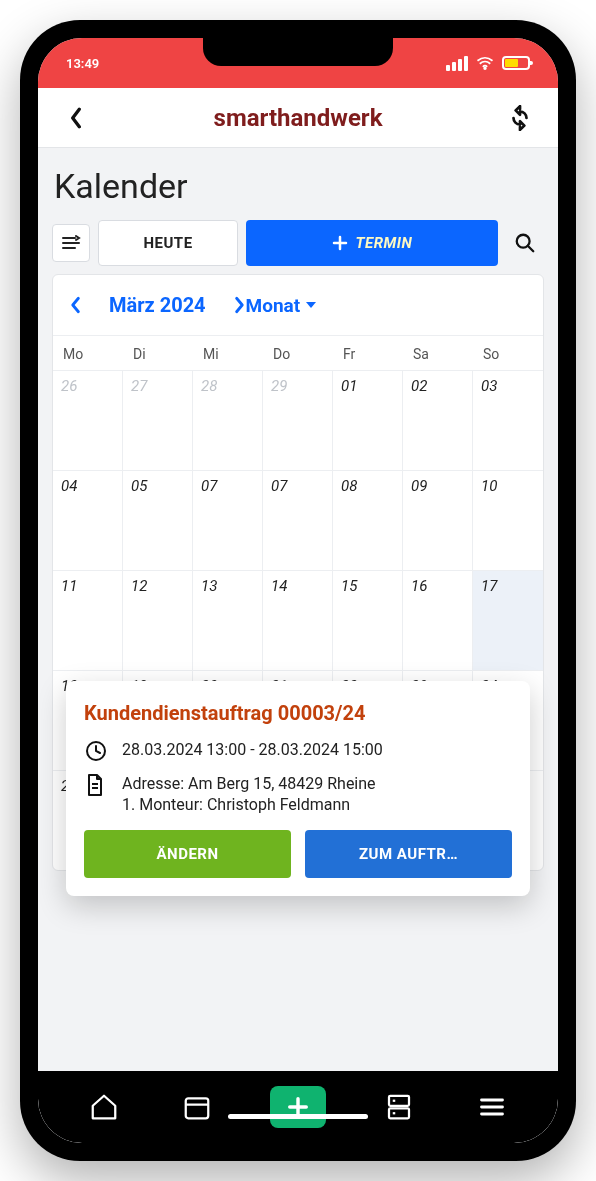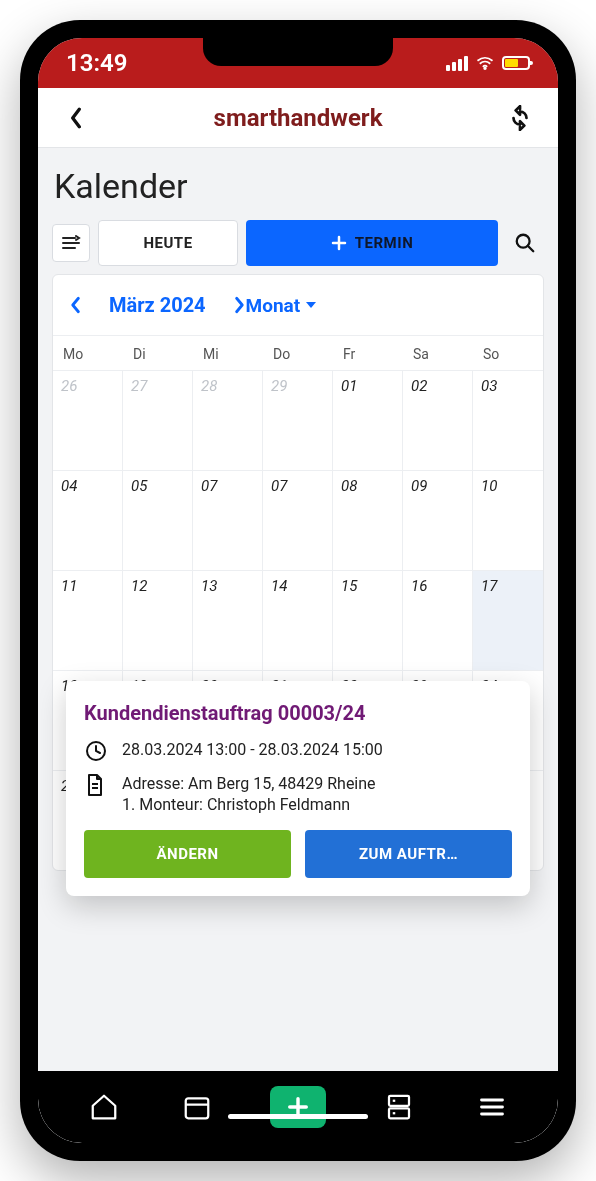--- a/index.html
+++ b/index.html
@@ -11,22 +11,22 @@
   .notch {
     position: absolute; top: 18px; left: 50%; transform: translateX(-50%);
     width: 190px; height: 28px; background: #000; border-radius: 0 0 18px 18px; z-index: 50;
   }
   .screen {
     width: 100%; height: 100%; background: #f2f3f5; border-radius: 44px; overflow: hidden;
     display: flex; flex-direction: column; position: relative;
   }
   
   .status-bar {
-    height: 50px; background: #b91c1c; color: #fff; display: flex; align-items: center;
-    justify-content: space-between; padding: 0 28px; font-weight: 600; font-size: 24px;
+    height: 50px; background: #ef4444; color: #fff; display: flex; align-items: center;
+    justify-content: space-between; padding: 0 28px; font-weight: 600; font-size: 13px;
   }
   .status-right { display: flex; align-items: center; gap: 8px; }
   .signal-bars { display: flex; align-items: flex-end; gap: 2px; }
   .signal-bars span { width: 4px; background: #fff; border-radius: 1px; }
   .signal-bars span:nth-child(1){height:6px}.signal-bars span:nth-child(2){height:9px}
   .signal-bars span:nth-child(3){height:12px}.signal-bars span:nth-child(4){height:15px}
   .wifi { font-size: 16px; }
   .battery { width: 28px; height: 14px; border: 2px solid #fff; border-radius: 4px; position: relative; }
   .battery::after { content:""; position:absolute; right:-5px; top:3px; width:3px; height:4px; background:#fff; border-radius:0 2px 2px 0;}
   .battery-fill { position:absolute; top:1px; left:1px; bottom:1px; width:55%; background:#ffdc00; border-radius:1px; }
@@ -37,21 +37,21 @@
   }
   .app-header .title { font-size: 24px; font-weight: 700; color: #7f1d1d; }
   .icon-btn { width: 36px; height: 36px; display:flex; align-items:center; justify-content:center; cursor:pointer; color:#111; }
   
   .page { flex: 1; overflow: hidden; padding: 14px 14px 0 14px; position: relative; }
   .page-title { font-size: 34px; font-weight: 400; color: #222; padding: 4px 2px 14px 2px; }
   .toolbar { display: flex; align-items: center; gap: 8px; margin-bottom: 8px; }
   .filter-btn { width: 38px; height: 38px; display:flex;align-items:center;justify-content:center; background:#fff; border:1px solid #d9dce1; border-radius:4px; cursor:pointer;}
   .btn { height: 46px; border-radius: 4px; font-weight: 700; font-size: 15px; letter-spacing: .5px; display:flex; align-items:center; justify-content:center; gap:8px; cursor:pointer; padding:0 18px;}
   .btn-white { background:#fff; border:1px solid #d9dce1; color:#222; flex:0 0 auto; width:140px;}
-  .btn-blue { background:#0b66ff; color:#0f172a; border:none; flex:1 1 auto;}
+  .btn-blue { background:#0b66ff; color:#fef9c3; border:none; flex:1 1 auto;font-style:italic;}
   .search-btn { width:38px;height:38px;display:flex;align-items:center;justify-content:center;cursor:pointer;}
   
   .calendar-card { background:#fff; border:1px solid #e3e5e8; border-radius:6px; }
   .cal-header { display:flex; align-items:center; justify-content:flex-start; padding:18px 16px; }
   .month-nav { display:flex; align-items:center; gap:28px; color:#0b66ff; font-weight:700; font-size:20px; }
   .month-nav .chev { cursor:pointer; font-size:18px; }
   .view-select { color:#0b66ff; font-weight:700; font-size:19px; display:flex; align-items:center; gap:6px; cursor:pointer;}
   .dropdown-tri { width:0;height:0;border-left:5px solid transparent;border-right:5px solid transparent;border-top:6px solid #0b66ff;}
   .cal-grid { }
   .cal-row { display:grid; grid-template-columns: repeat(7,1fr); }
@@ -61,21 +61,21 @@
   .cell.dim { color:#bfc3c9; }
   .cell.sel { background:#ecf1f8; }
   .event-dot { position:absolute; bottom:6px; left:50%; transform:translateX(-50%);
     width:26px; height:26px; border-radius:50%; background:#5c7f94; color:#fff; font-size:13px;
     display:flex; align-items:center; justify-content:center; font-weight:600;}
   
   .popup {
     position:absolute; left:28px; right:28px; bottom:175px; background:#fff; border-radius:8px;
     box-shadow: 0 10px 30px rgba(0,0,0,.2); padding:20px 18px 18px 18px; z-index:20;
   }
-  .popup h3 { font-size:20px; font-weight:700; color:#701a75; margin-bottom:14px;}
+  .popup h3 { font-size:20px; font-weight:700; color:#c2410c; margin-bottom:14px;}
   .popup-row { display:flex; align-items:flex-start; gap:14px; font-size:16px; color:#222; margin-bottom:10px; line-height:1.35;}
   .popup-row .ic { flex:0 0 24px; height:24px; }
   .popup-actions { display:flex; gap:14px; margin-top:14px;}
   .popup-actions .btn { flex:1; height:48px; font-size:15px;}
   .btn-green { background:#6fb41f; color:#fff; border:none;}
   .btn-blue2 { background:#2270d6; color:#fff; border:none;}
   
   .bottom-nav {
     height:72px; background:#000; display:flex; align-items:center; justify-content:space-around;
     border-radius:0 0 44px 44px; padding:0 20px;

